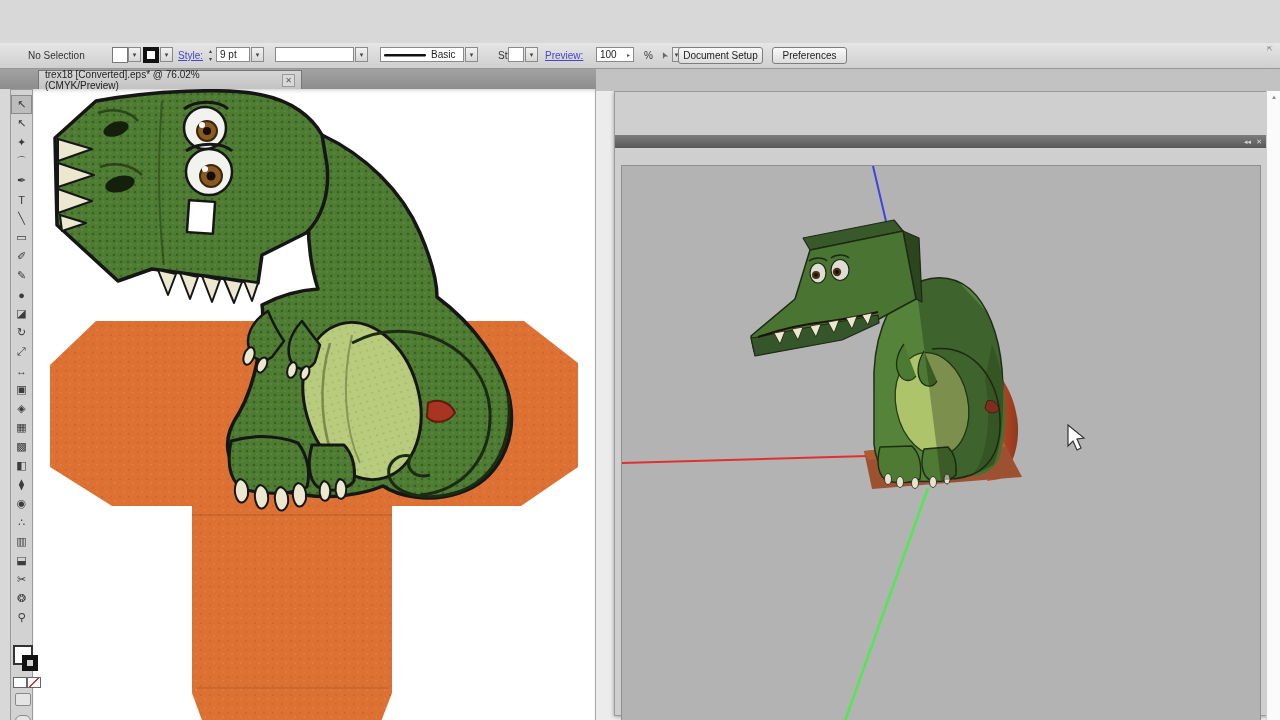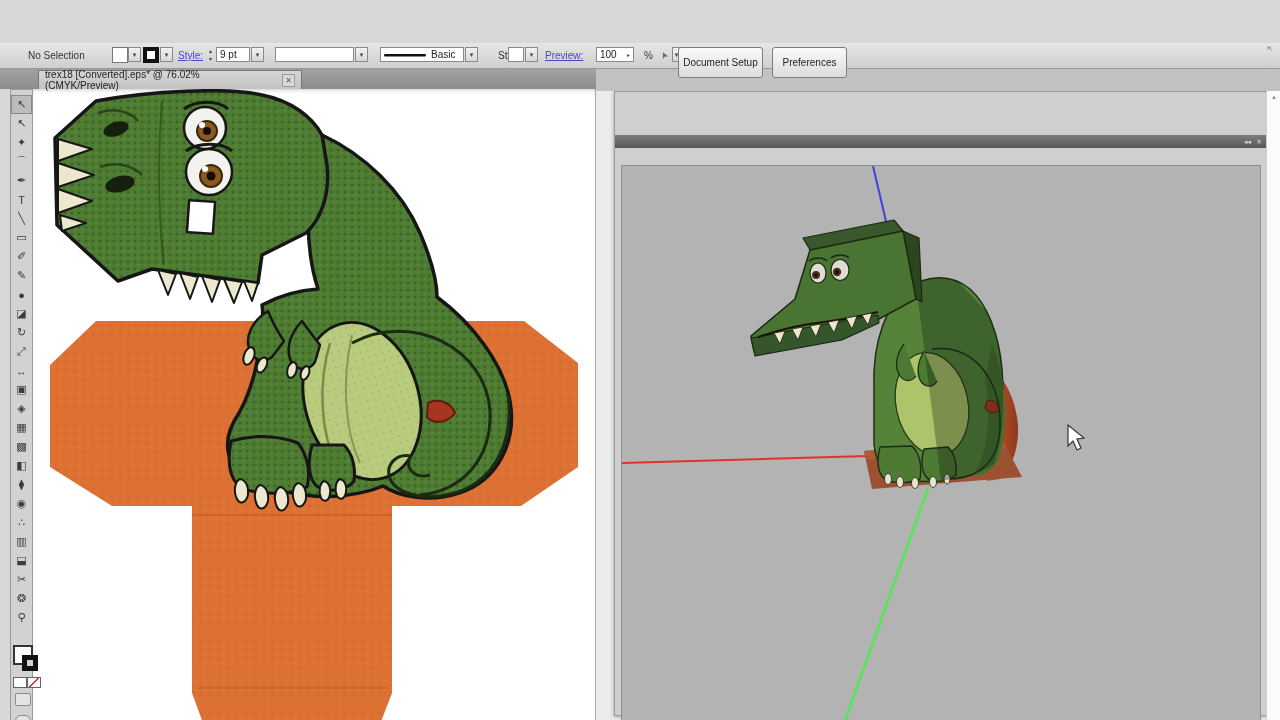--- a/index.html
+++ b/index.html
@@ -9,21 +9,21 @@
   .abs{position:absolute;margin-top:43px;}
   
   #control-bar{left:0;top:0;width:1280px;height:25px;
     background:linear-gradient(#e6e6e6,#cfcfcf);border-bottom:1px solid #979797;z-index:30;}
   .cb-item{position:absolute;top:0;height:25px;display:flex;align-items:center;font-size:10px;color:#333;}
   .cb-link{color:#4646c8;text-decoration:underline;}
   .cb-box{position:absolute;top:4px;height:15px;background:#fff;border:1px solid #8a8a8a;
     font-size:10px;color:#222;display:flex;align-items:center;padding:0 3px;box-sizing:border-box;}
   .cb-dd{position:absolute;top:4px;height:15px;width:13px;background:linear-gradient(#f2f2f2,#d8d8d8);
     border:1px solid #8a8a8a;font-size:7px;color:#444;display:flex;align-items:center;justify-content:center;box-sizing:border-box;}
-  .cb-btn{position:absolute;top:4px;height:31px;border:1px solid #7d7d7d;border-radius:3px;
+  .cb-btn{position:absolute;top:4px;height:17px;border:1px solid #7d7d7d;border-radius:3px;
     background:linear-gradient(#fafafa,#dcdcdc);font-size:10px;color:#222;
     display:flex;align-items:center;justify-content:center;box-sizing:border-box;}
   .swatch{position:absolute;top:4px;width:16px;height:16px;background:#fff;border:1px solid #777;box-sizing:border-box;}
   .stepper{position:absolute;top:4px;width:9px;height:16px;font-size:6px;color:#444;line-height:8px;text-align:center;}
   
   #tab-bar{left:0;top:26px;width:1280px;height:20px;background:linear-gradient(#a2a2a2,#8d8d8d);z-index:25;}
   #tab-bar-right{left:596px;top:26px;width:684px;height:22px;background:#c2c2c2;z-index:26;}
   #doc-tab{left:38px;top:27px;width:264px;height:19px;background:linear-gradient(#d6d6d6,#c3c3c3);
     border:1px solid #767676;border-bottom:none;display:flex;align-items:center;gap:6px;
     padding:0 6px;font-size:10px;color:#222;box-sizing:border-box;z-index:27;}

